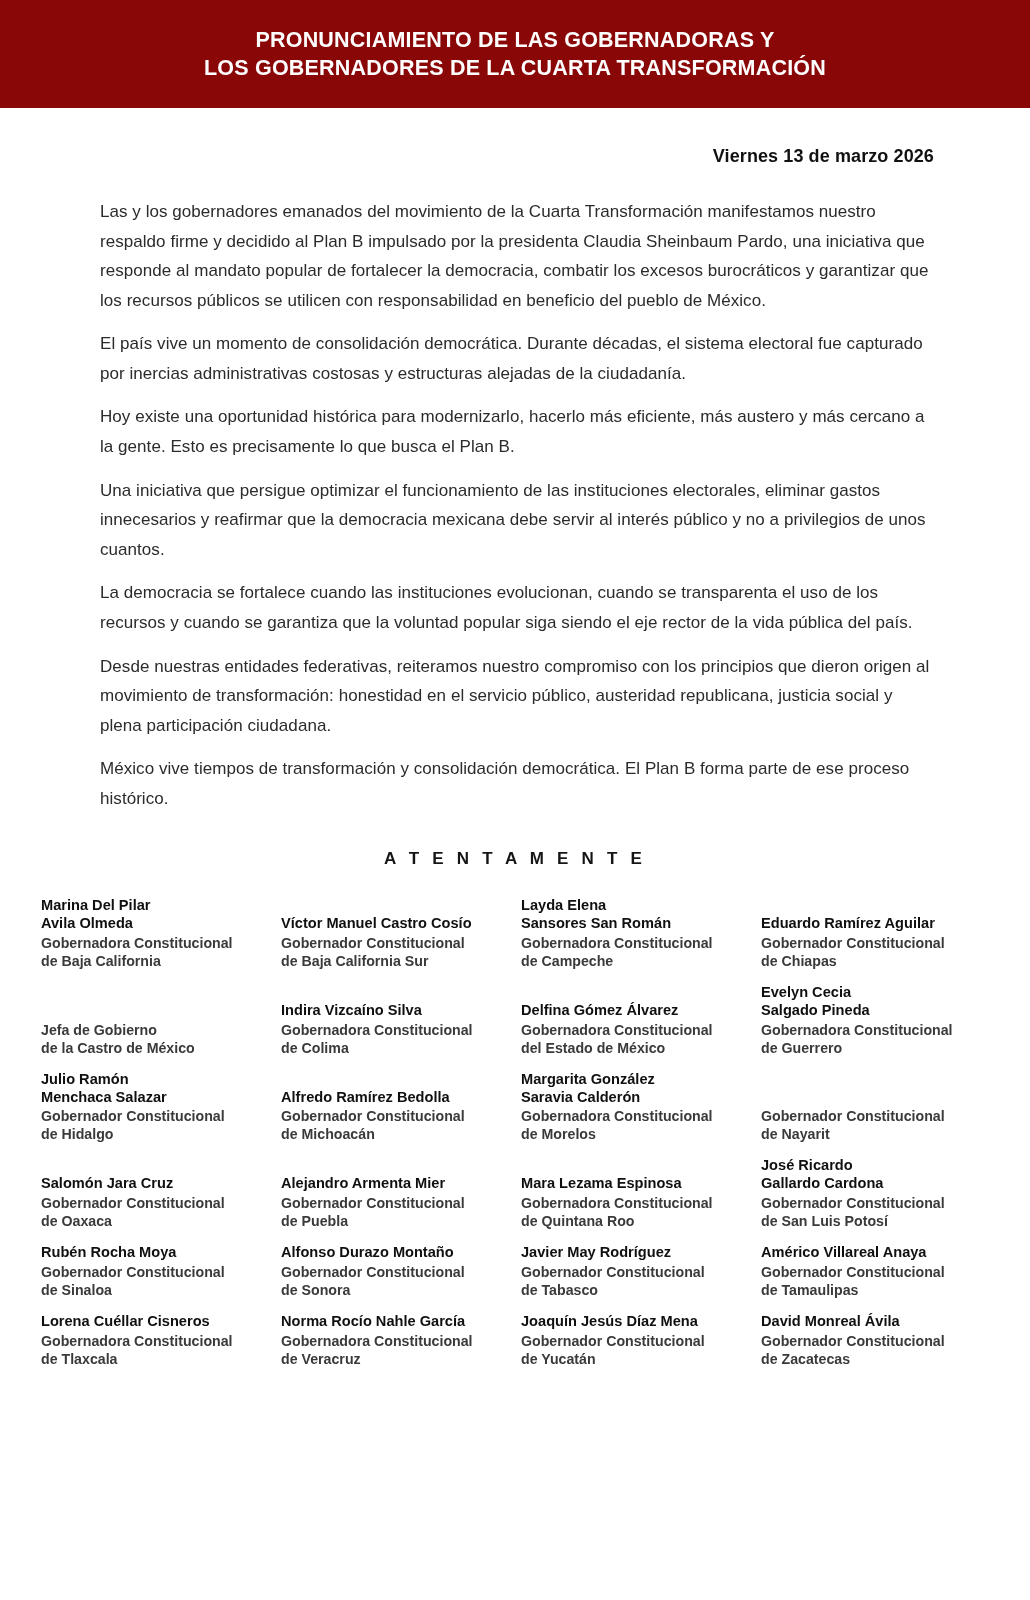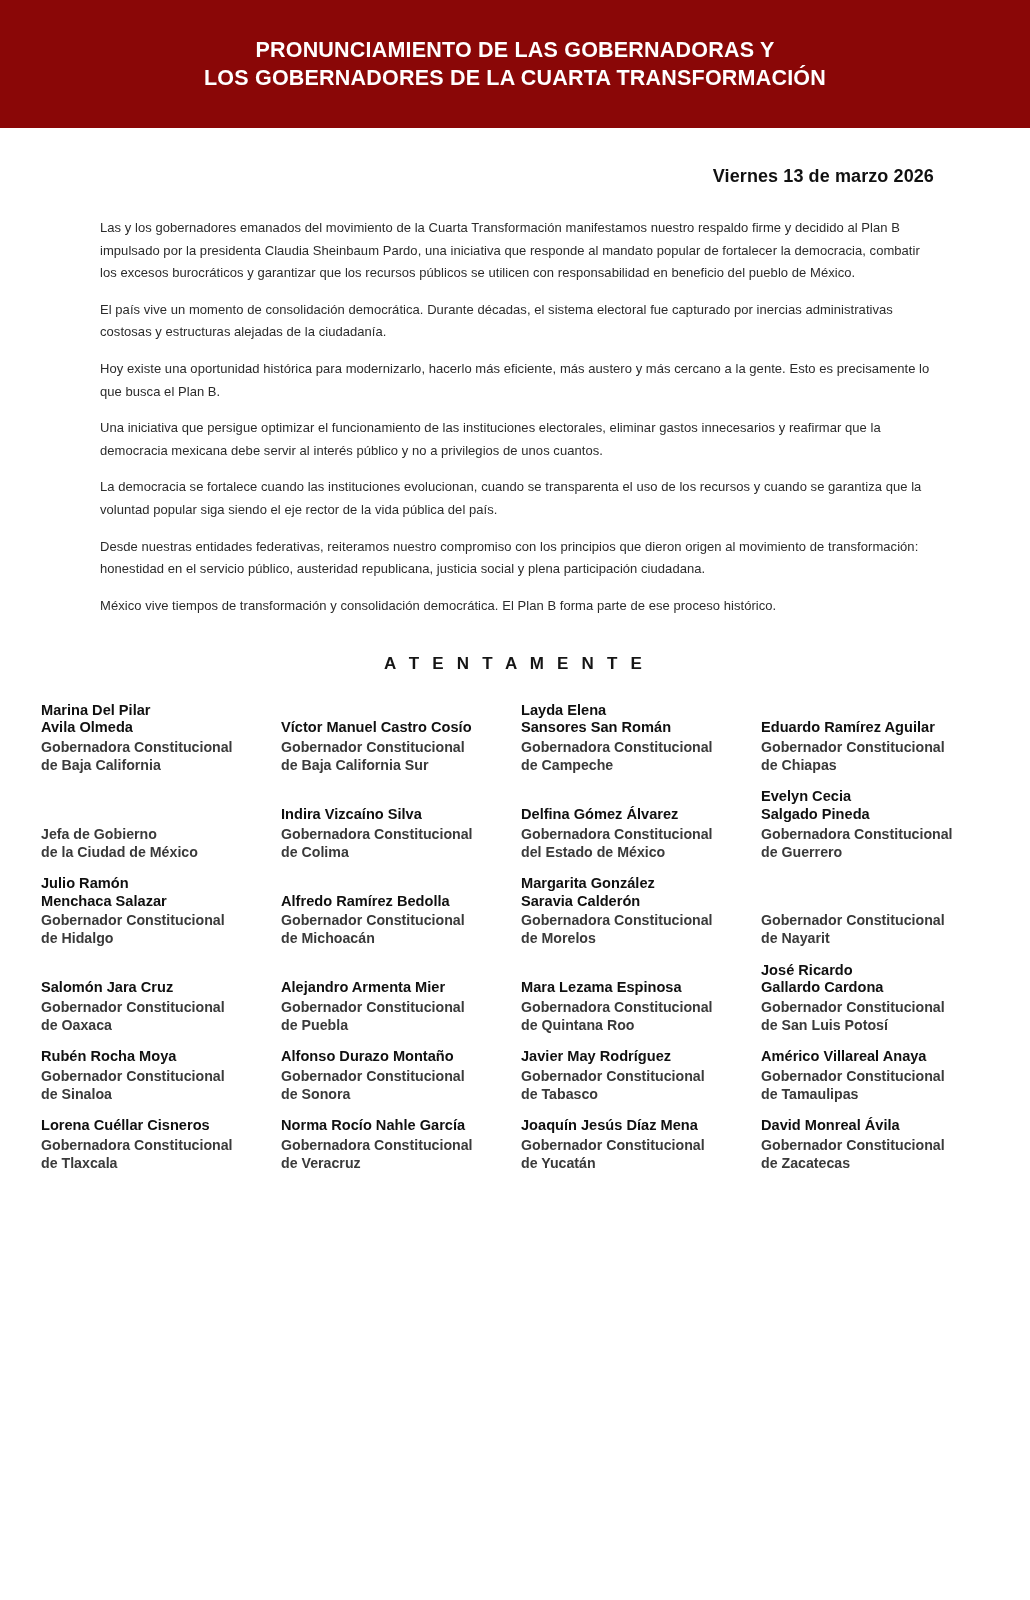--- a/index.html
+++ b/index.html
@@ -13,21 +13,21 @@
     background: #ffffff;
     font-family: "Liberation Sans", sans-serif;
     color: #1a1a1a;
     overflow: hidden;
     position: relative;
   }
 
   
   .header-band {
     width: 100%;
-    height: 128px;
+    height: 108px;
     background: #8a0707;
     display: flex;
     align-items: center;
     justify-content: center;
     box-sizing: border-box;
     padding: 0 60px;
   }
   .header-band .band-inner {
     width: 100%;
     text-align: center;
@@ -59,21 +59,21 @@
   }
 
   
   .body-copy {
     margin: 30px auto 0 auto;
     width: 830px;
     padding: 0;
   }
   .body-copy p {
     margin: 0 0 14px 0;
-    font-size: 13px;
+    font-size: 17px;
     line-height: 1.74;
     color: #2b2b2b;
     text-align: left;
     letter-spacing: 0.05px;
   }
 
   
   .atentamente {
     text-align: center;
     margin-top: 36px;
@@ -160,21 +160,21 @@
       <div class="signer-role">Gobernadora Constitucional
 de Campeche</div>
     </div>
     <div class="signer">
       <div class="signer-name">Eduardo Ramírez Aguilar</div>
       <div class="signer-role">Gobernador Constitucional
 de Chiapas</div>
     </div>
     <div class="signer">
       <div class="signer-role">Jefa de Gobierno
-de la Ciudad de México</div>
+de la Castro de México</div>
     </div>
     <div class="signer">
       <div class="signer-name">Indira Vizcaíno Silva</div>
       <div class="signer-role">Gobernadora Constitucional
 de Colima</div>
     </div>
     <div class="signer">
       <div class="signer-name">Delfina Gómez Álvarez</div>
       <div class="signer-role">Gobernadora Constitucional
 del Estado de México</div>

